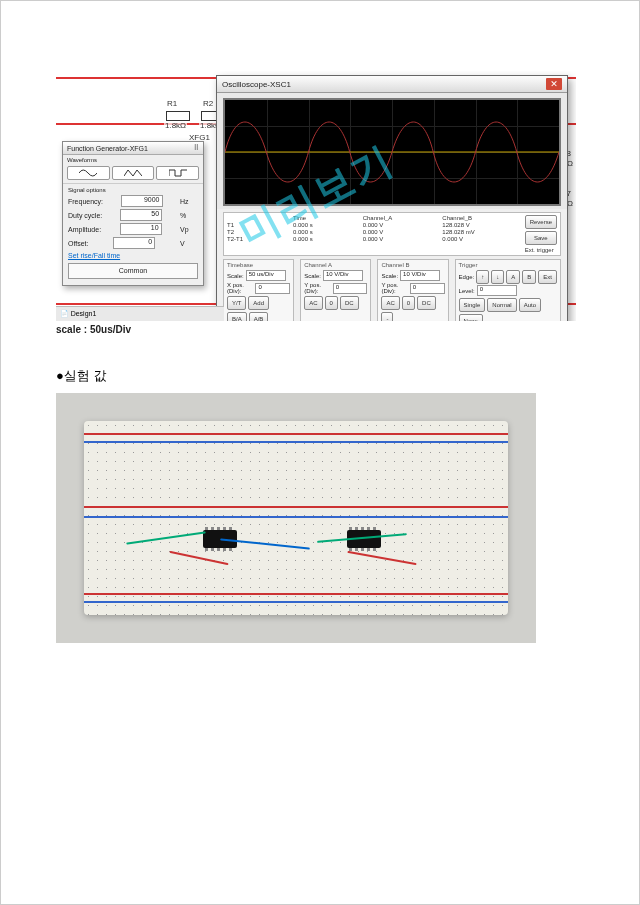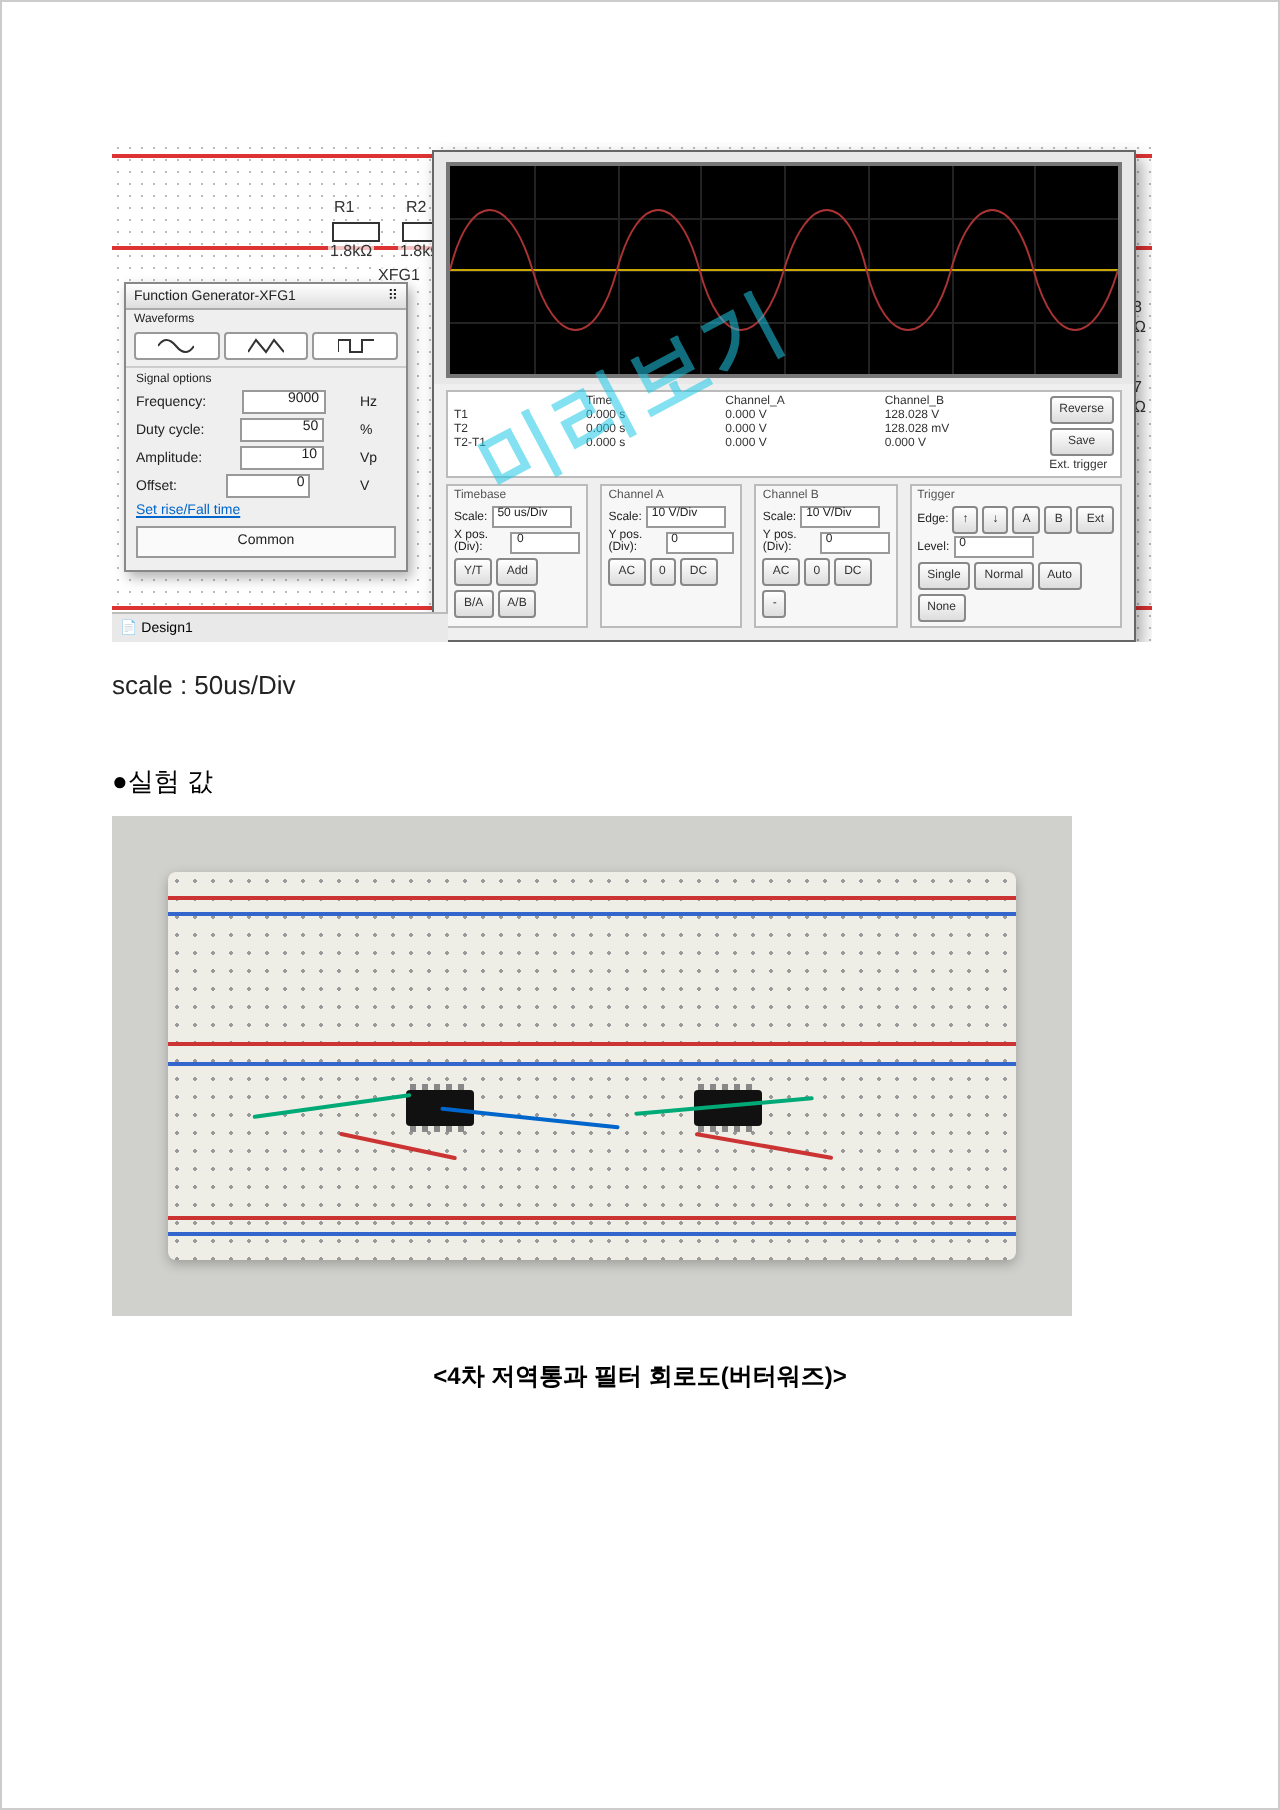--- a/index.html
+++ b/index.html
@@ -148,21 +148,21 @@
   }
   .panel-title { font-size:6px; color:#555; margin-bottom:2px; }
   .field { display:flex; align-items:center; gap:2px; font-size:6px; margin:1px 0;}
   .field .inp { background:#fff; border:1px solid #999; height:9px; width:34px; font-size:6px; padding:0 2px;}
   .btn-row { display:flex; gap:2px; margin-top:2px; flex-wrap:wrap;}
   .tab-bar {
     position:absolute; left:0; bottom:0; height:14px; width:160px;
     background:#e9e9e9; border-top:1px solid #bbb; font-size:7px;
     display:flex; align-items:center; padding:0 4px; gap:4px;
   }
-  .scale-note { font-size:13px; margin-top:14px; color:#222; }
+  .scale-note { font-size:10px; margin-top:3px; color:#222;font-weight:bold; }
 
   .exp-head { font-size:13px; margin:32px 0 8px 0; }
   .bullet { font-size:13px; }
   .photo {
     width:480px; height:250px;
     background:#d0d0cc;
     position:relative;
     overflow:hidden;
   }
   .bb {
@@ -260,20 +260,24 @@
           <span>Offset:</span>
           <span class="fgen-val">0</span>
           <span class="fgen-unit">V</span>
         </div>
         <div class="fgen-link" style="margin-top:3px;">Set rise/Fall time</div>
         <div class="fgen-common">Common</div>
       </div>
     </div>
 
     <div class="scope">
+      <div class="scope-title">
+        <span>Oscilloscope-XSC1</span>
+        <span class="scope-close">✕</span>
+      </div>
       <div class="scope-screen">
         <div class="grid-v" style="left:12.5%"></div>
           <div class="grid-v" style="left:25%"></div>
         <div class="grid-v" style="left:37.5%"></div>
           <div class="grid-v" style="left:50%"></div>
         <div class="grid-v" style="left:62.5%"></div>
           <div class="grid-v" style="left:75%"></div>
         <div class="grid-v" style="left:87.5%"></div>
         <div class="grid-h" style="top:25%"></div>
           <div class="grid-h" style="top:50%"></div>
@@ -423,15 +427,14 @@
       <div class="chip" style="left:28%; top:56%;"></div>
       <div class="chip" style="left:62%; top:56%;"></div>
       <div class="jwire" style="left:10%; top:60%; width:80px; background:#0a7; transform:rotate(-8deg);"></div>
       <div class="jwire" style="left:32%; top:63%; width:90px; background:#06c; transform:rotate(6deg);"></div>
       <div class="jwire" style="left:55%; top:60%; width:90px; background:#0a7; transform:rotate(-5deg);"></div>
       <div class="jwire" style="left:20%; top:70%; width:60px; background:#c33; transform:rotate(12deg);"></div>
       <div class="jwire" style="left:62%; top:70%; width:70px; background:#c33; transform:rotate(10deg);"></div>
     </div>
   </div>
 
-  <div class="caption">&lt;4차 저역통과 필터 회로도(버터워즈)&gt;</div>
 
 </div>
 
 </body></html>

